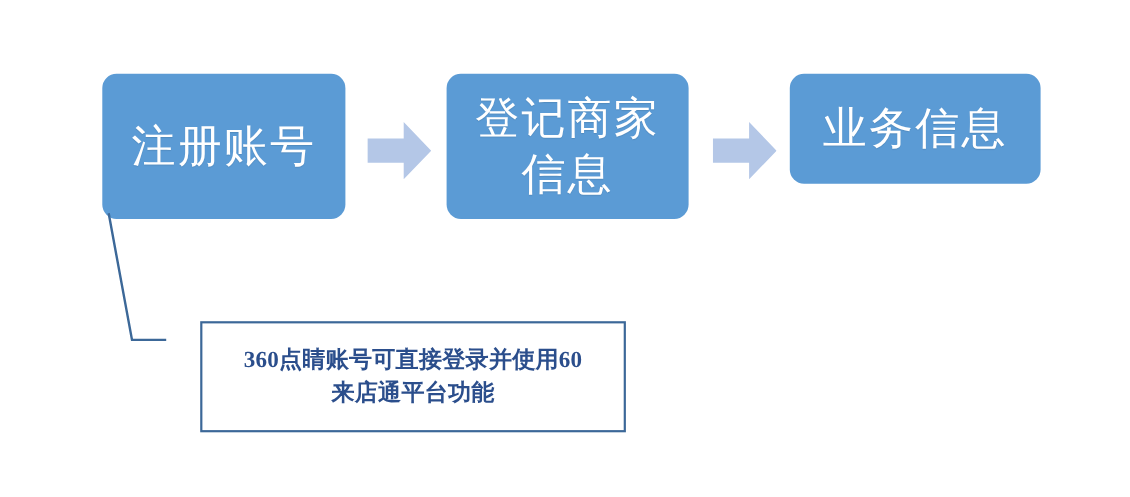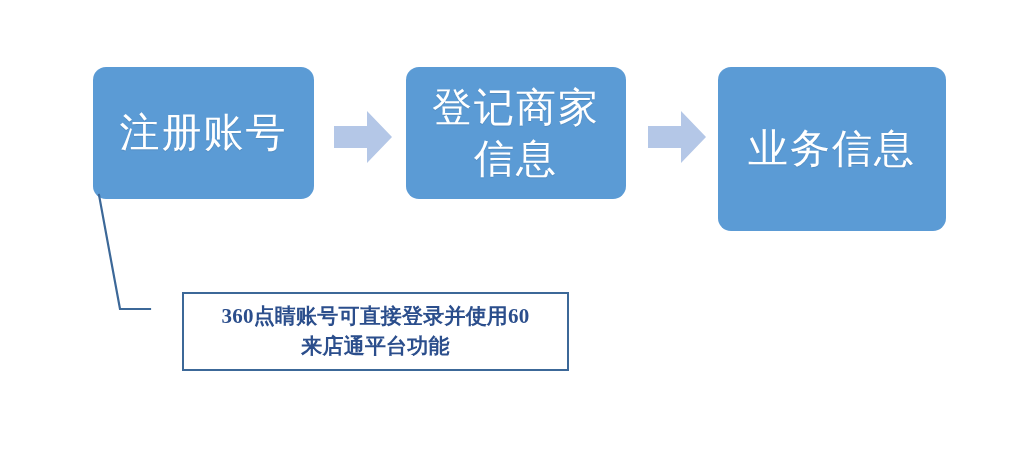--- a/index.html
+++ b/index.html
@@ -34,21 +34,21 @@
     font-family: "Liberation Serif", serif;
     font-size: 40px;
     line-height: 1.28;
     letter-spacing: 2px;
     white-space: pre-line;
     text-shadow: 0 1px 1px rgba(0,0,0,0.10);
   }
 
   #step-box-1 { left: 93px;  top: 67px; width: 221px; height: 132px; }
   #step-box-2 { left: 406px; top: 67px; width: 220px; height: 132px; text-align: center; }
-  #step-box-3 { left: 718px; top: 67px; width: 228px; height: 164px; }
+  #step-box-3 { left: 718px; top: 67px; width: 228px; height: 100px; }
 
   
   .step-arrow {
     position: absolute;
     width: 58px;
     height: 52px;
   }
   #step-arrow-1 { left: 334px; top: 111px; }
   #step-arrow-2 { left: 648px; top: 111px; }
 
@@ -60,21 +60,21 @@
     width: 110px;
     height: 135px;
   }
 
   
   #callout-box {
     position: absolute;
     left: 182px;
     top: 292px;
     width: 387px;
-    height: 79px;
+    height: 101px;
     box-sizing: border-box;
     border: 2px solid #3c6898;
     background: #ffffff;
     display: flex;
     align-items: center;
     justify-content: center;
     padding: 4px 10px;
   }
   #callout-text {
     color: #2b4e8c;

